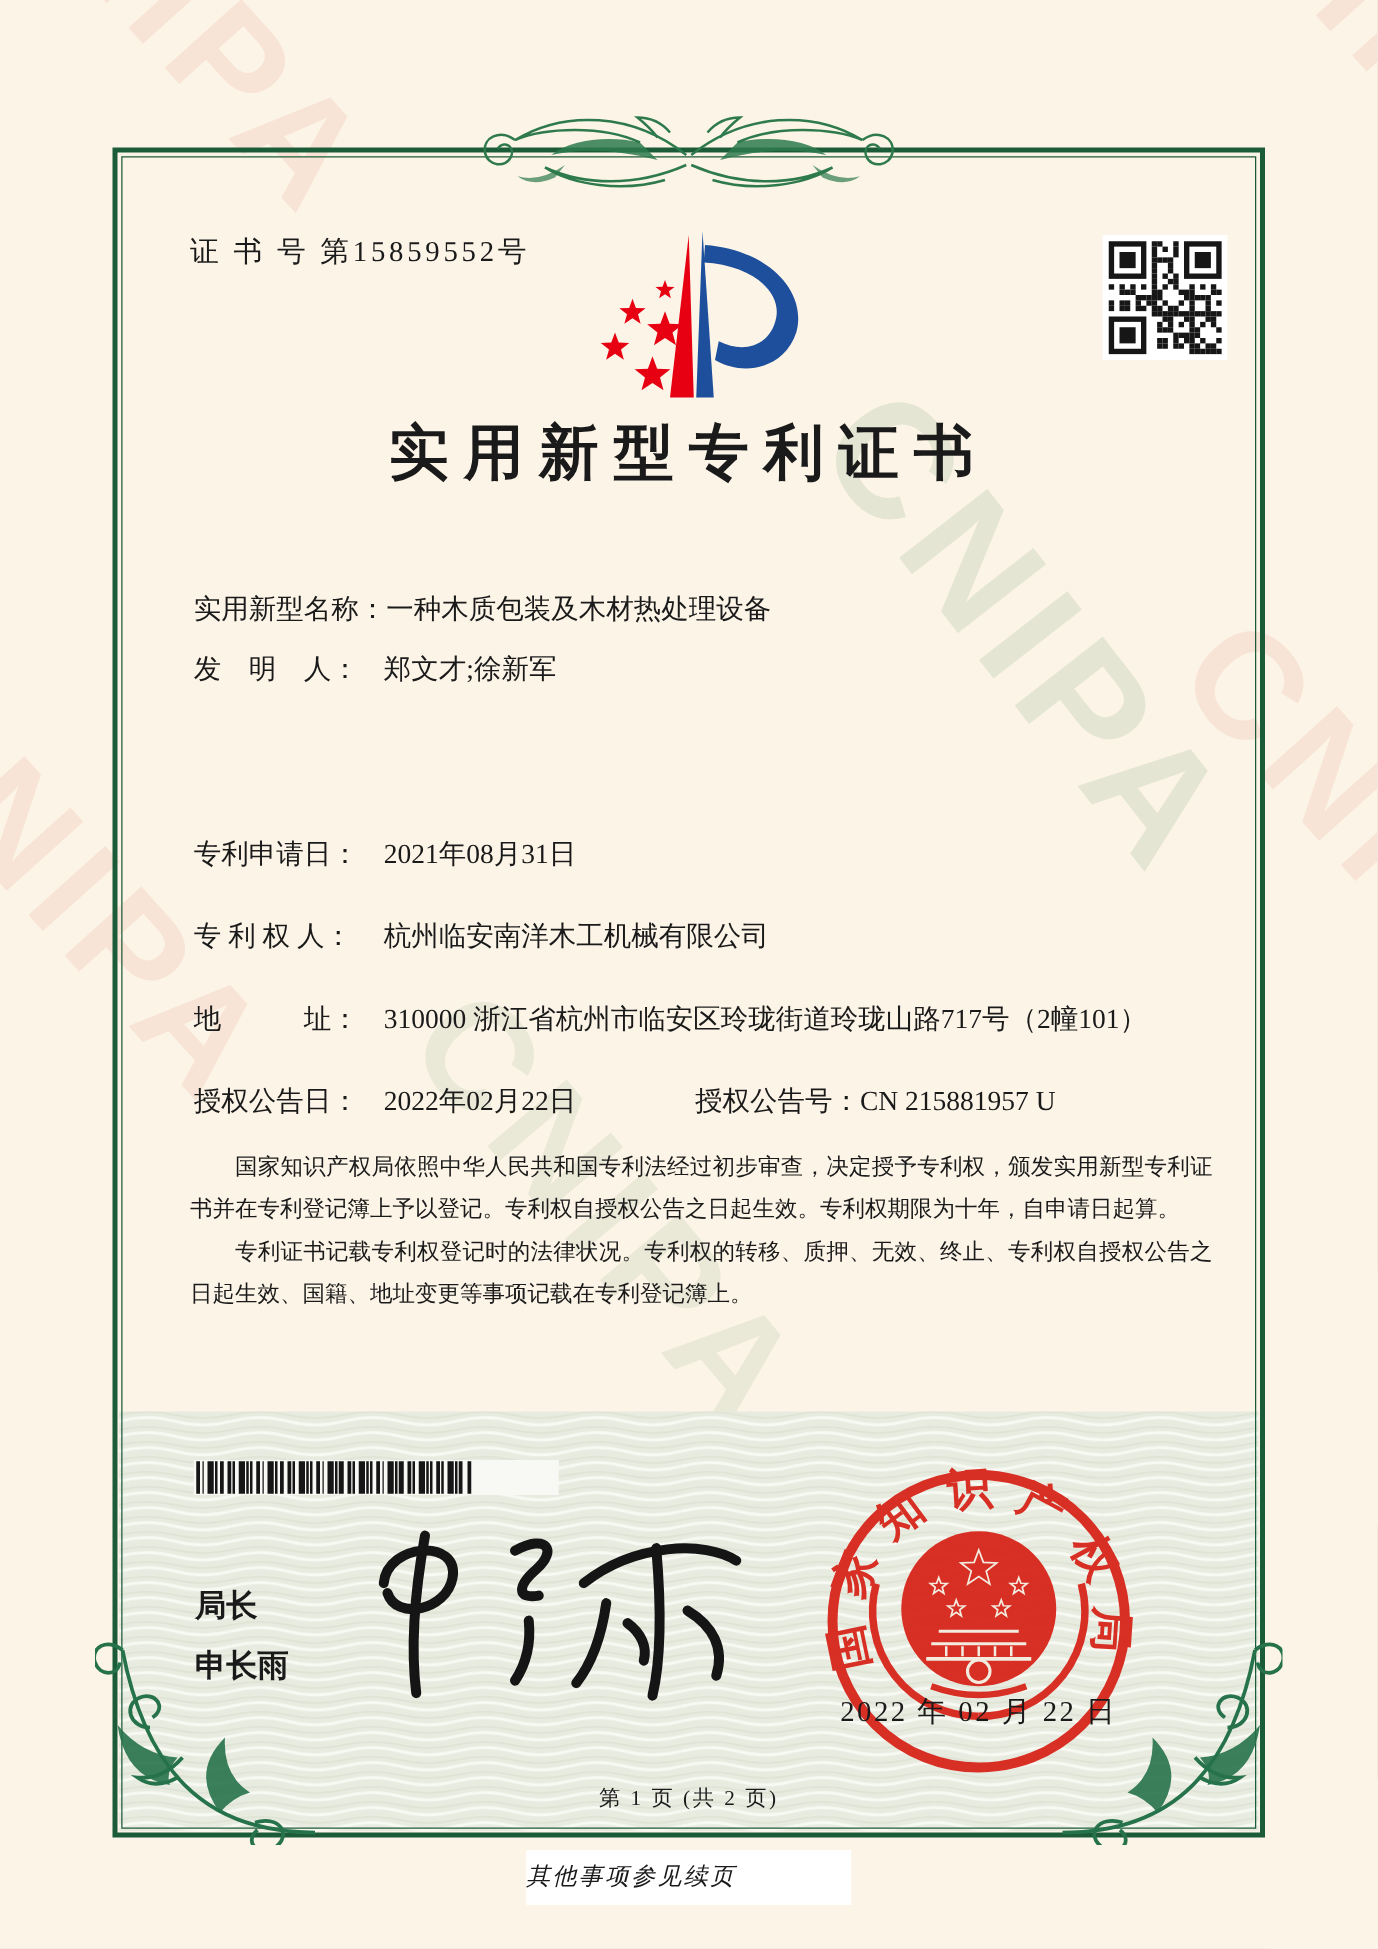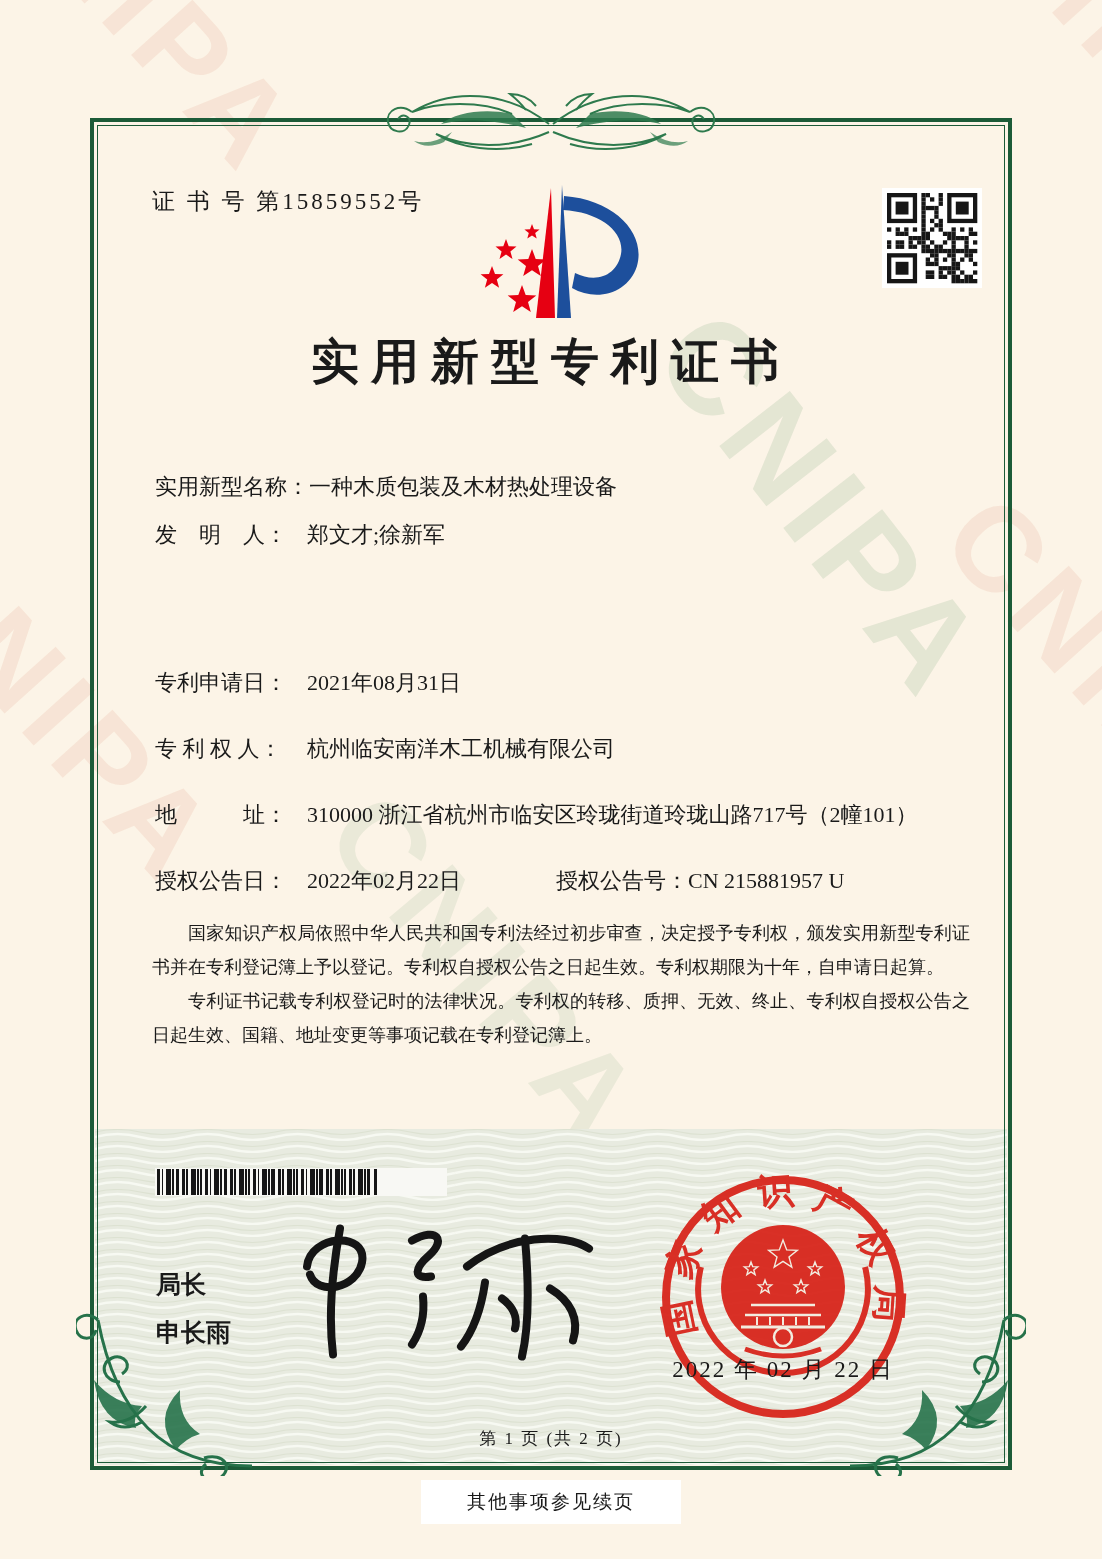--- a/index.html
+++ b/index.html
@@ -23,22 +23,22 @@
   .paras{left:152px;top:916px;width:818px;font-size:18px;line-height:34px;text-align:justify;}
   .paras p{margin:0;text-indent:2em;}
   .barcode{left:155px;top:1168px;width:288px;height:26px;background:#f8f8f4;
            display:flex;align-items:stretch;padding:1px 2px;z-index:2;}
   .barcode div{background:#161616;}
   .sig-title{left:156px;top:1268px;font-family:"Liberation Sans","DejaVu Sans",sans-serif;
              font-weight:700;font-size:25px;z-index:2;}
   .sig-name{left:156px;top:1316px;font-family:"Liberation Sans","DejaVu Sans",sans-serif;
             font-weight:700;font-size:25px;z-index:2;}
   .pageinfo{left:90px;top:1427px;width:922px;text-align:center;font-size:17px;letter-spacing:2px;z-index:2;}
-  .note{left:421px;top:1480px;width:260px;height:44px;background:#ffffff;text-align:center;
-        line-height:44px;font-size:19px;letter-spacing:2px;z-index:4;}
+  .note{left:421px;top:1480px;width:260px;height:44px;background:#ffffff;text-align:left;
+        line-height:44px;font-size:19px;letter-spacing:2px;z-index:4;font-style:italic;}
   svg{display:block;}
 </style>
 </head>
 <body>
 
 <div class="page">
 
   <div class="wm pink" style="left:-70px;top:-70px;font-size:120px;transform:rotate(48deg);">CNIPA</div>
   <div class="wm pink" style="left:880px;top:-80px;font-size:120px;transform:rotate(48deg);">CNIPA</div>
   <div class="wm green" style="left:600px;top:430px;font-size:130px;transform:rotate(52deg);">CNIPA</div>

